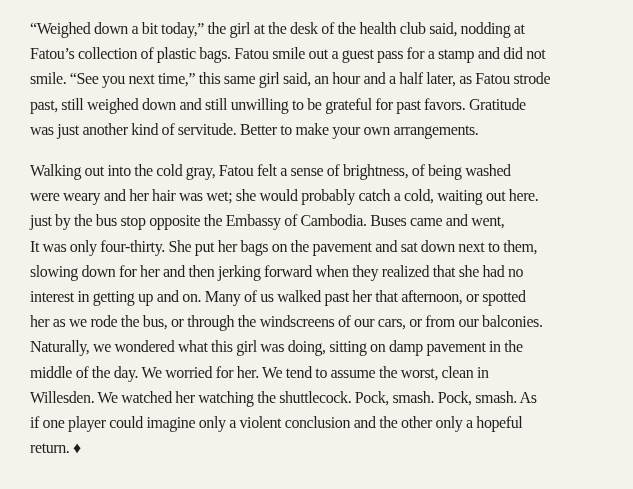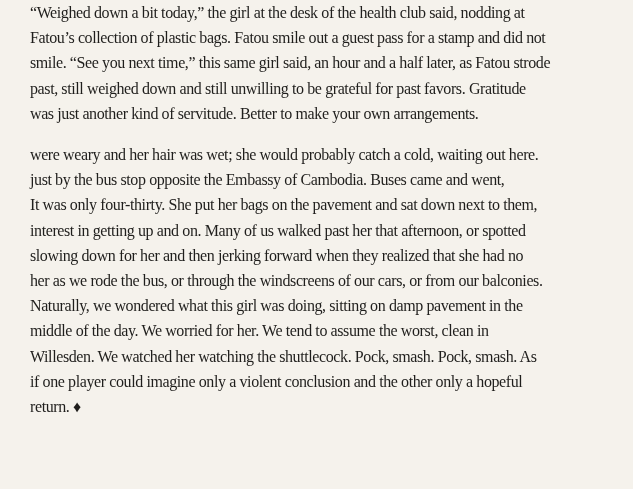--- a/index.html
+++ b/index.html
@@ -7,21 +7,21 @@
     padding: 0;
     overflow: hidden;
   }
   body {
     width: 633px;
     height: 489px;
     background: #f5f2ec;
     font-family: "Liberation Serif", "DejaVu Serif", serif;
   }
   .article {
-    padding: 0 0 0 30px;
+    padding: 16px 0 0 30px;
     color: #1f1e1c;
     font-size: 16px;
     letter-spacing: -0.4px;
     line-height: 25.2px;
     -webkit-font-smoothing: antialiased;
   }
   p.para {
     margin: 0;
   }
   p.para + p.para {
@@ -37,25 +37,26 @@
 
 <div class="article" style="color: rgb(31, 30, 28);">
   <p class="para">
     <span class="line">“Weighed down a bit today,” the girl at the desk of the health club said, nodding at</span>
     <span class="line">Fatou’s collection of plastic bags. Fatou smile out a guest pass for a stamp and did not</span>
     <span class="line">smile. “See you next time,” this same girl said, an hour and a half later, as Fatou strode</span>
     <span class="line">past, still weighed down and still unwilling to be grateful for past favors. Gratitude</span>
     <span class="line">was just another kind of servitude. Better to make your own arrangements.</span>
   </p>
   <p class="para">
+    <span class="line">Walking out into the cold gray, Fatou felt a sense of brightness, of being washed</span>
     <span class="line">were weary and her hair was wet; she would probably catch a cold, waiting out here.</span>
     <span class="line">just by the bus stop opposite the Embassy of Cambodia. Buses came and went,</span>
     <span class="line">It was only four-thirty. She put her bags on the pavement and sat down next to them,</span>
+    <span class="line">slowing down for her and then jerking forward when they realized that she had no</span>
     <span class="line">interest in getting up and on. Many of us walked past her that afternoon, or spotted</span>
-    <span class="line">slowing down for her and then jerking forward when they realized that she had no</span>
     <span class="line">her as we rode the bus, or through the windscreens of our cars, or from our balconies.</span>
     <span class="line">Naturally, we wondered what this girl was doing, sitting on damp pavement in the</span>
     <span class="line">middle of the day. We worried for her. We tend to assume the worst, clean in</span>
     <span class="line">Willesden. We watched her watching the shuttlecock. Pock, smash. Pock, smash. As</span>
     <span class="line">if one player could imagine only a violent conclusion and the other only a hopeful</span>
     <span class="line">return. ♦</span>
   </p>
 </div>
 
 </body></html>

